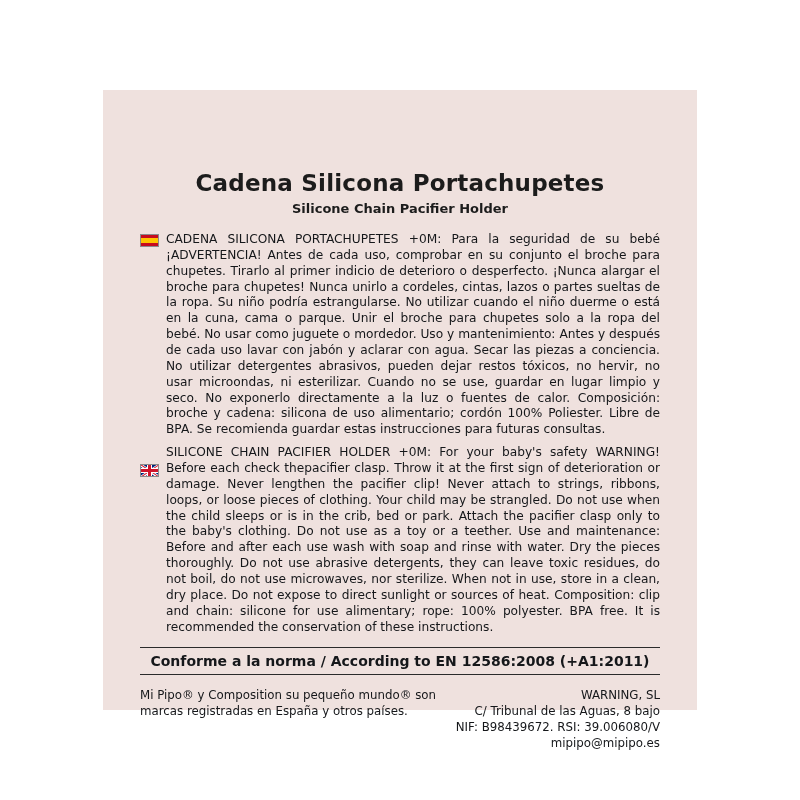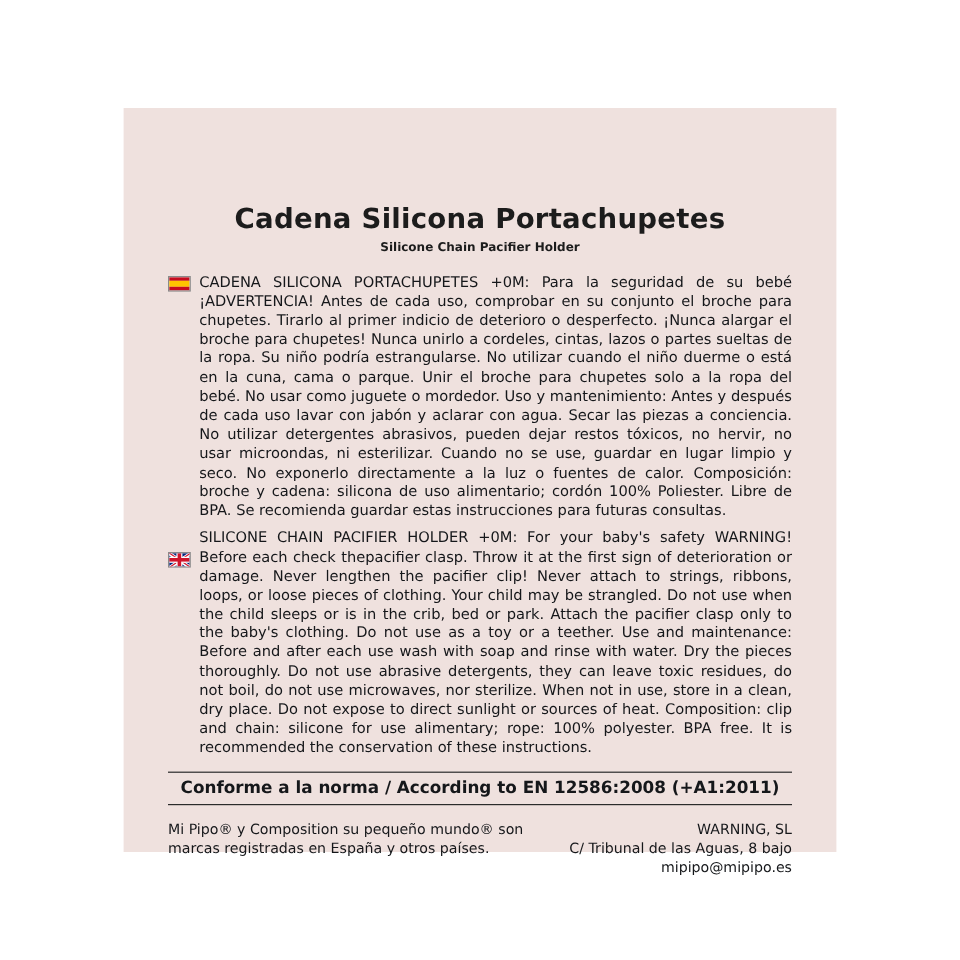--- a/index.html
+++ b/index.html
@@ -40,21 +40,21 @@
     font-family: "DejaVu Sans", sans-serif;
     font-size: 23px;
     font-weight: bold;
     color: #1c1c1c;
     letter-spacing: 0.2px;
     margin-top: 80px;
   }
   .subtitle {
     text-align: center;
     font-family: "DejaVu Sans", sans-serif;
-    font-size: 10px;
+    font-size: 13px;
     font-weight: bold;
     color: #1c1c1c;
     margin-top: 5px;
   }
   .body-block {
     margin-top: 16px;
     font-size: 12.2px;
     line-height: 1.30;
     color: #15171a;
     text-align: justify;
@@ -191,19 +191,20 @@
       <div class="conform">Conforme a la norma / According to EN 12586:2008 (+A1:2011)</div>
 
       <div class="footer">
         <div class="footer-left">
           <p class="brandline">Mi Pipo® y Composition su pequeño mundo® son</p>
           <p class="brandline">marcas registradas en España y otros países.</p>
         </div>
         <div class="footer-right">
           <div>WARNING, SL</div>
           <div>C/ Tribunal de las Aguas, 8 bajo</div>
+          <div>NIF: B98439672. RSI: 39.006080/V</div>
           <div>mipipo@mipipo.es</div>
         </div>
       </div>
 
     </div>
   </div>
 </div>
 
 </body></html>

